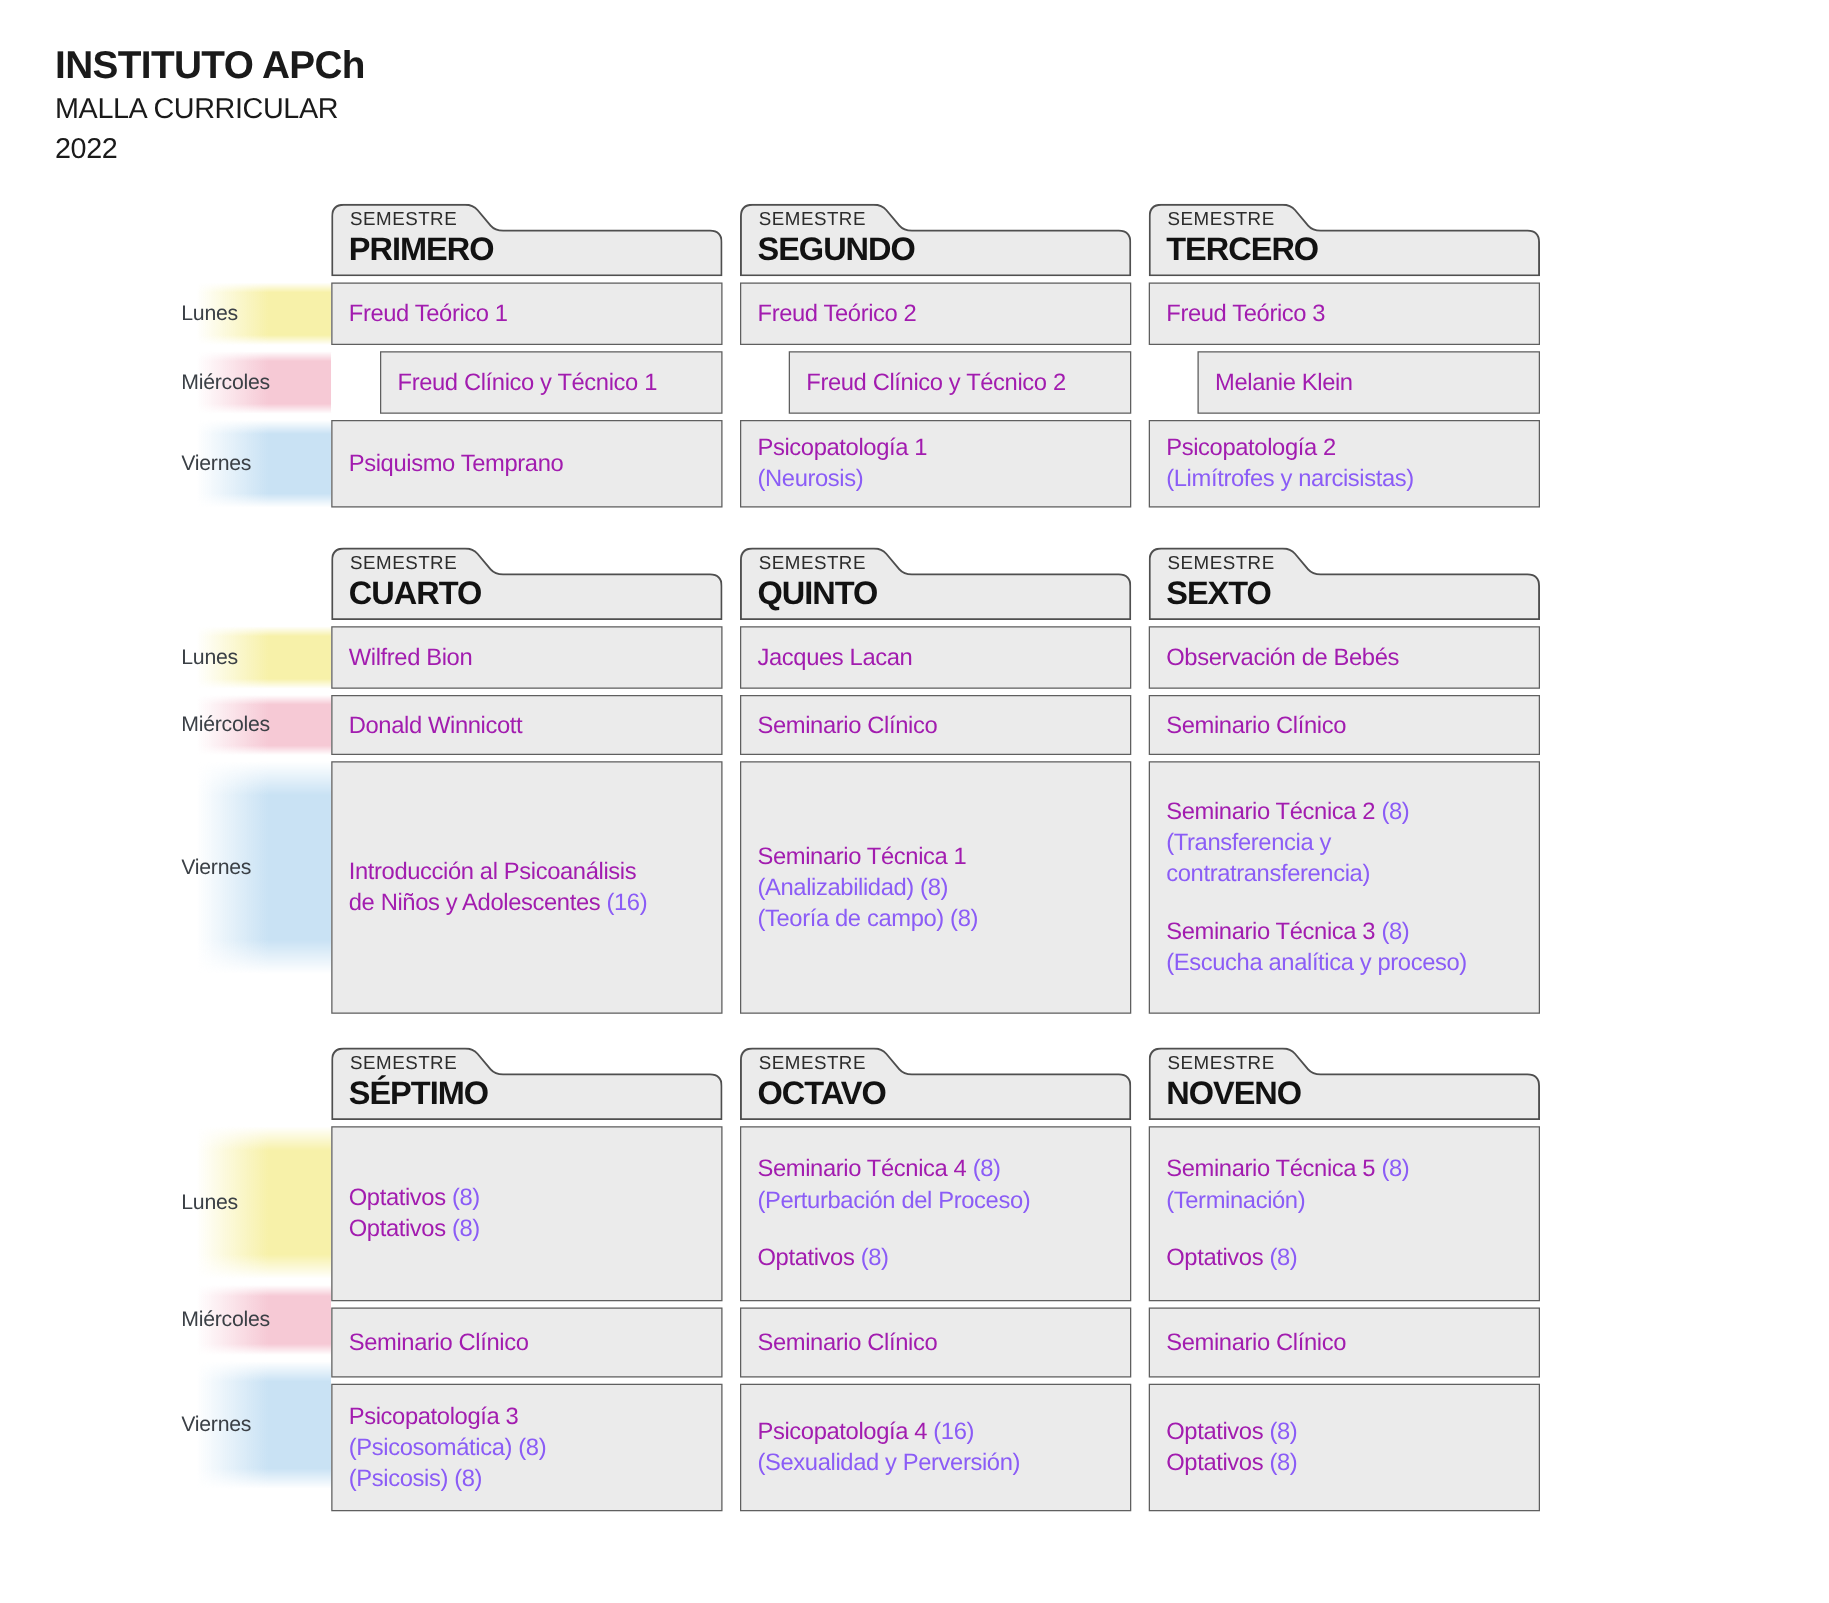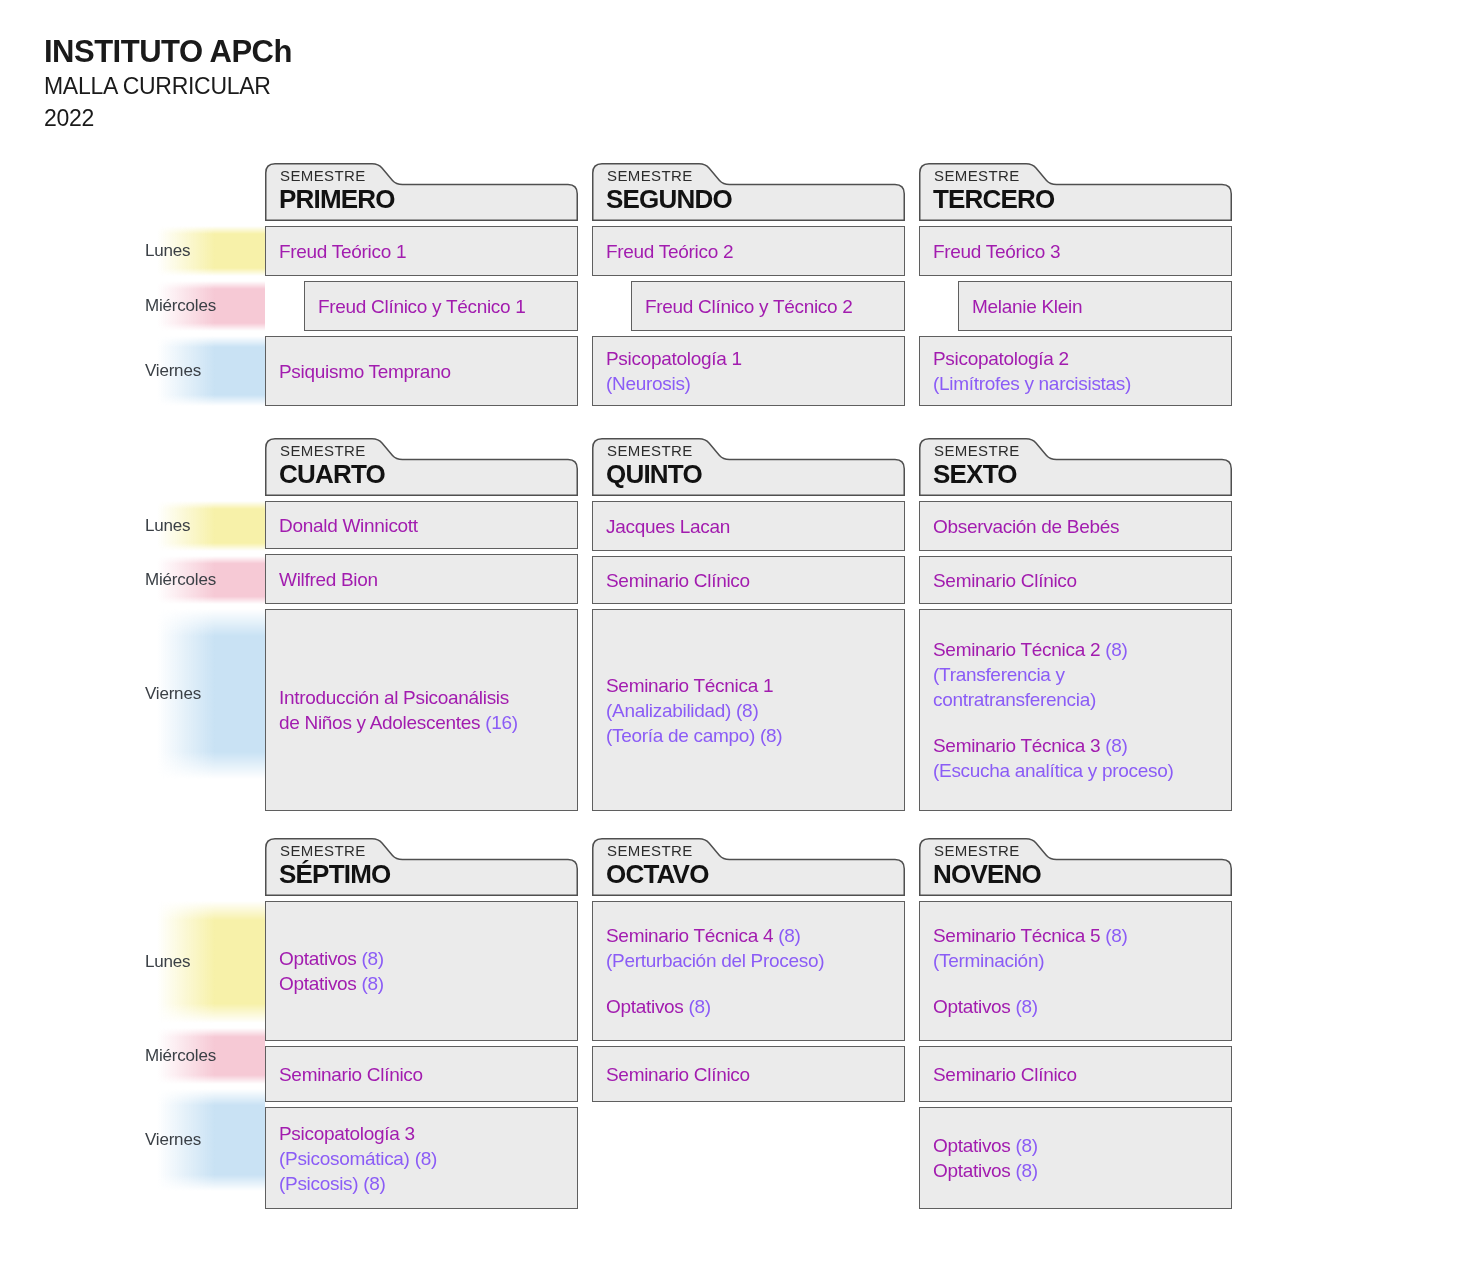--- a/index.html
+++ b/index.html
@@ -192,28 +192,28 @@
     </div>
 
     <div class="card">
       <div class="card-header">
         <svg viewBox="0 0 313 58" preserveAspectRatio="none">
             <path d="M0.75 57.25 V10 Q0.75 0.75 10 0.75 H107 Q113.5 0.75 117 5 L127.5 17.5 Q131 21.5 137.5 21.5 H303 Q312.25 21.5 312.25 30.75 V57.25 Z" fill="#ebebeb" stroke="#4f4f4f" stroke-width="1.5"></path>
           </svg>
         <div class="tab-label">SEMESTRE</div>
         <div class="sem-name">CUARTO</div>
       </div>
+      <div class="course-row r0">
+          <div class="course-cell">
+            <div class="line"><span class="dark">Wilfred Bion</span></div>
+          </div>
+        </div>
       <div class="course-row r1">
           <div class="course-cell">
             <div class="line"><span class="dark">Donald Winnicott</span></div>
-          </div>
-        </div>
-      <div class="course-row r0">
-          <div class="course-cell">
-            <div class="line"><span class="dark">Wilfred Bion</span></div>
           </div>
         </div>
       <div class="course-row r2">
           <div class="course-cell">
             <div class="line"><span class="dark">Introducción al Psicoanálisis</span></div>
             <div class="line"><span class="dark">de Niños y Adolescentes </span><span class="gray">(16)</span></div>
           </div>
         </div>
     </div>
 
@@ -329,20 +329,26 @@
             <div class="line"><span class="gray">(Perturbación del Proceso)</span></div>
             <div class="spacer"></div>
             <div class="line"><span class="dark">Optativos </span><span class="gray">(8)</span></div>
           </div>
         </div>
       <div class="course-row r1">
           <div class="course-cell">
             <div class="line"><span class="dark">Seminario Clínico</span></div>
           </div>
         </div>
+      <div class="course-row r2">
+          <div class="course-cell">
+            <div class="line"><span class="dark">Psicopatología 4 </span><span class="gray">(16)</span></div>
+            <div class="line"><span class="gray">(Sexualidad y Perversión)</span></div>
+          </div>
+        </div>
     </div>
 
     <div class="card">
       <div class="card-header">
         <svg viewBox="0 0 313 58" preserveAspectRatio="none">
             <path d="M0.75 57.25 V10 Q0.75 0.75 10 0.75 H107 Q113.5 0.75 117 5 L127.5 17.5 Q131 21.5 137.5 21.5 H303 Q312.25 21.5 312.25 30.75 V57.25 Z" fill="#ebebeb" stroke="#4f4f4f" stroke-width="1.5"></path>
           </svg>
         <div class="tab-label">SEMESTRE</div>
         <div class="sem-name">NOVENO</div>
       </div>

